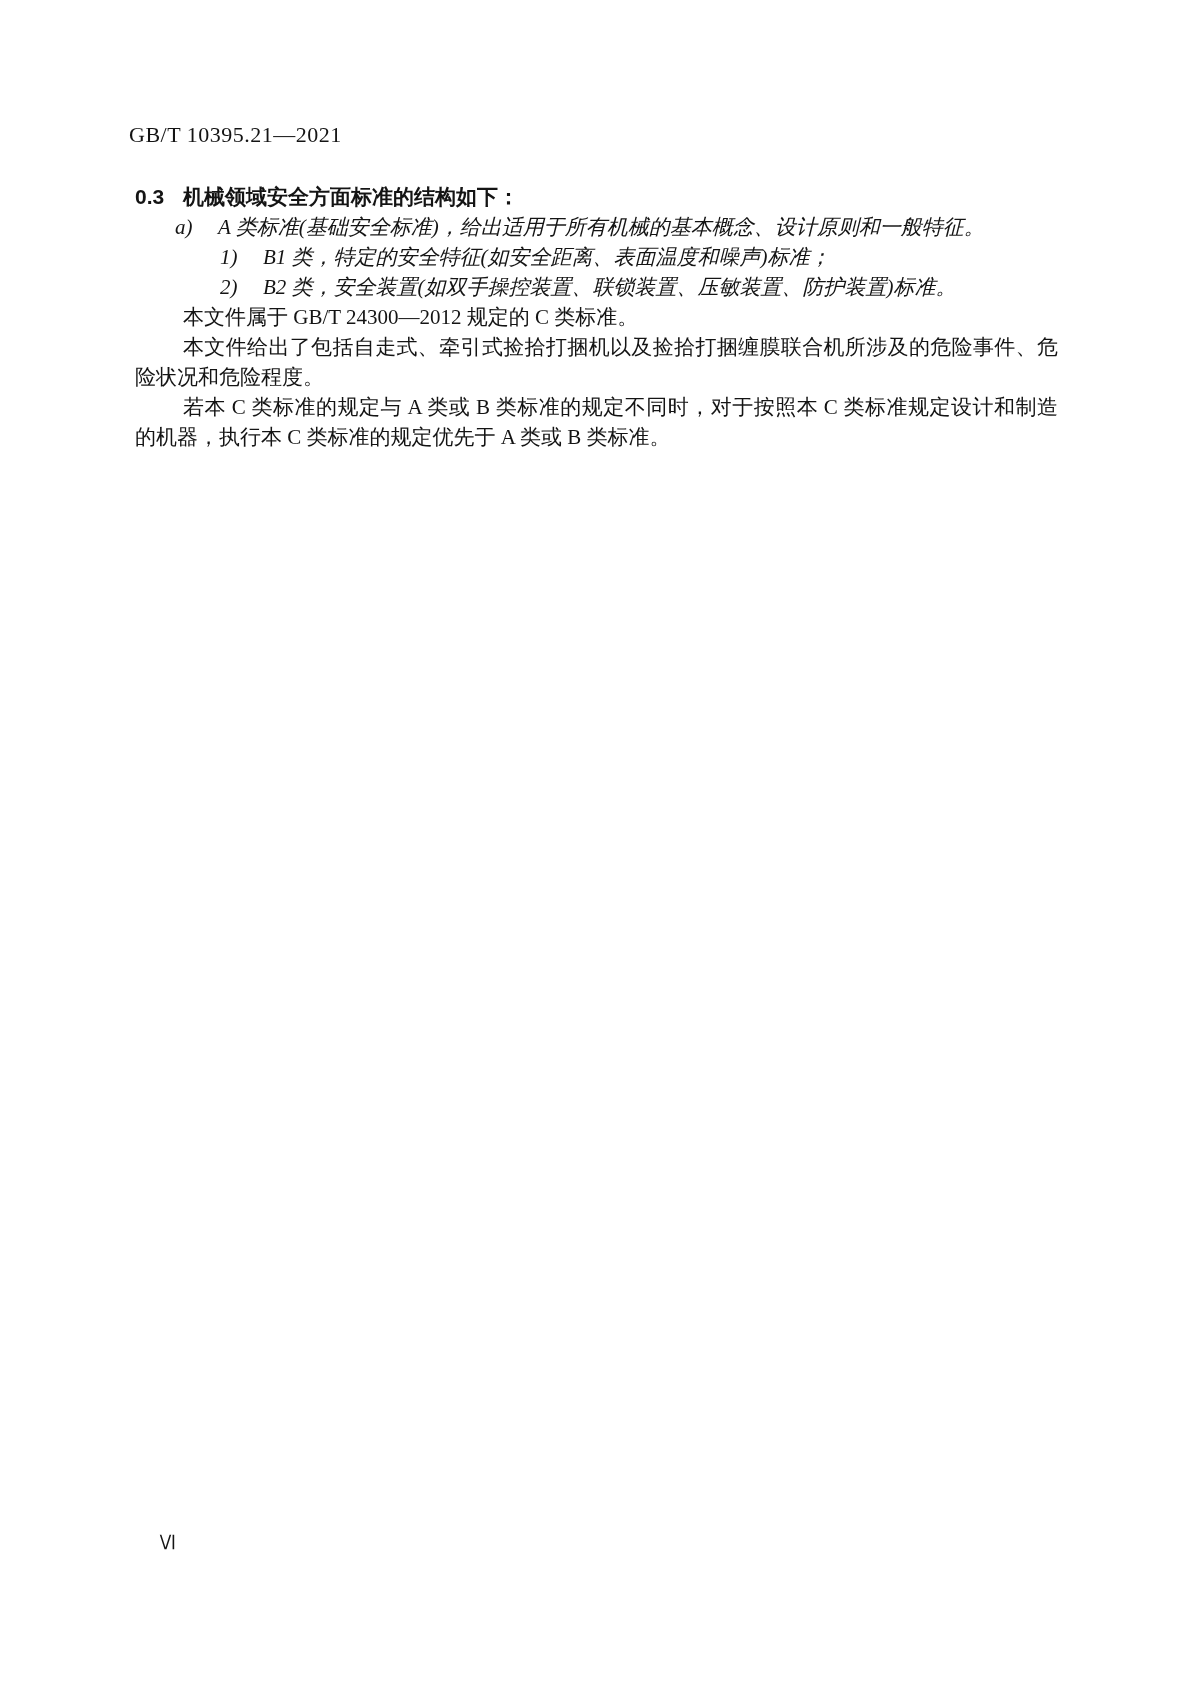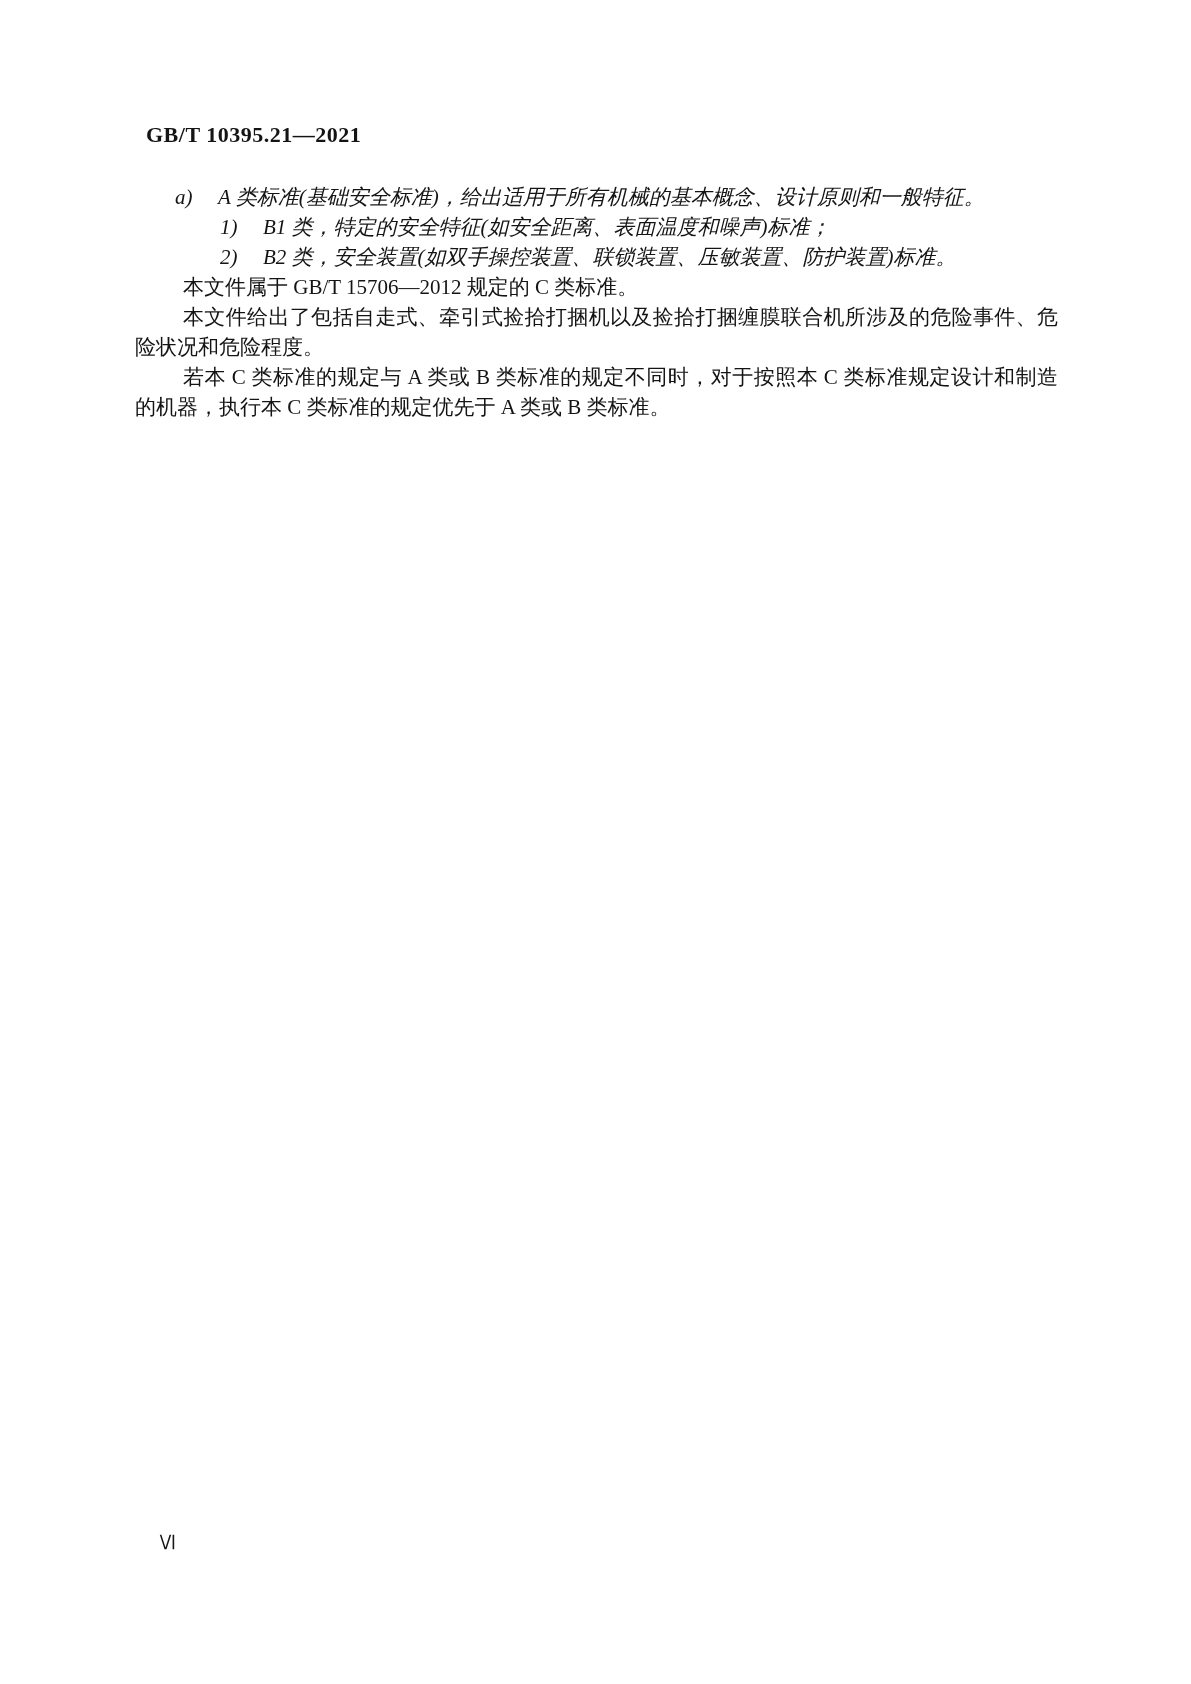--- a/index.html
+++ b/index.html
@@ -10,24 +10,24 @@
   body {
     position: relative;
     width: 1191px;
     height: 1684px;
     overflow: hidden;
     font-family: "Liberation Serif", serif;
     color: #141414;
   }
   .page-header {
     position: absolute;
-    left: 146px;
+    left: 129px;
     top: 122px;
     font-size: 22px;
-    font-weight: bold;
+    font-weight: normal;
     letter-spacing: 0.5px;
     white-space: nowrap;
   }
   .content {
     position: absolute;
     left: 135px;
     top: 182px;
     width: 923px;
     font-size: 21px;
     line-height: 30px;
@@ -65,32 +65,35 @@
     font-size: 20px;
   }
 </style>
 </head>
 <body>
 
 <div class="page-header">GB/T 10395.21—2021</div>
 
 <div class="content">
 
+  <div class="clause-heading">
+    <span class="clause-num">0.3</span><span>机械领域安全方面标准的结构如下：</span>
+  </div>
 
   <ul class="std-list">
     <li class="li-1">
       <span class="marker">a)</span><span>A 类标准(基础安全标准)，给出适用于所有机械的基本概念、设计原则和一般特征。</span>
     </li>
     <li class="li-2">
       <span class="marker">1)</span><span>B1 类，特定的安全特征(如安全距离、表面温度和噪声)标准；</span>
     </li>
     <li class="li-2">
       <span class="marker">2)</span><span>B2 类，安全装置(如双手操控装置、联锁装置、压敏装置、防护装置)标准。</span>
     </li>
   </ul>
 
-  <p class="para">本文件属于 GB/T 15706—2012 规定的 C 类标准。</p>
+  <p class="para">本文件属于 GB/T 24300—2012 规定的 C 类标准。</p>
   <p class="para">本文件给出了包括自走式、牵引式捡拾打捆机以及捡拾打捆缠膜联合机所涉及的危险事件、危险状况和危险程度。</p>
   <p class="para">若本 C 类标准的规定与 A 类或 B 类标准的规定不同时，对于按照本 C 类标准规定设计和制造的机器，执行本 C 类标准的规定优先于 A 类或 B 类标准。</p>
 
 </div>
 
 <div class="page-number">Ⅵ</div>
 
 </body></html>

